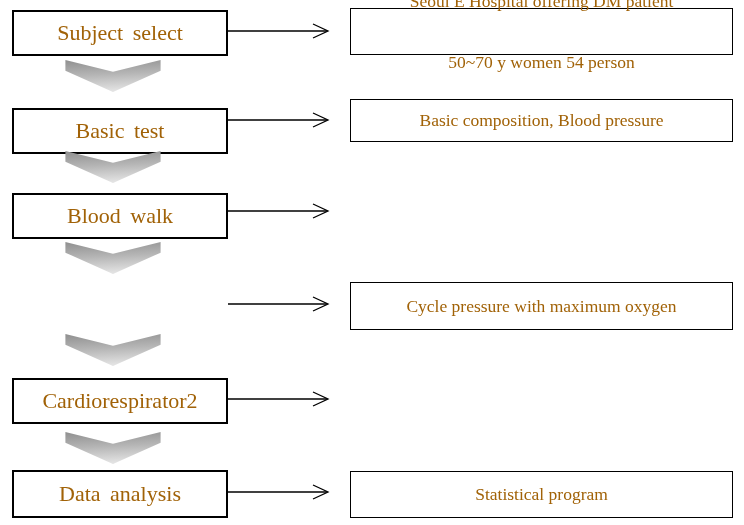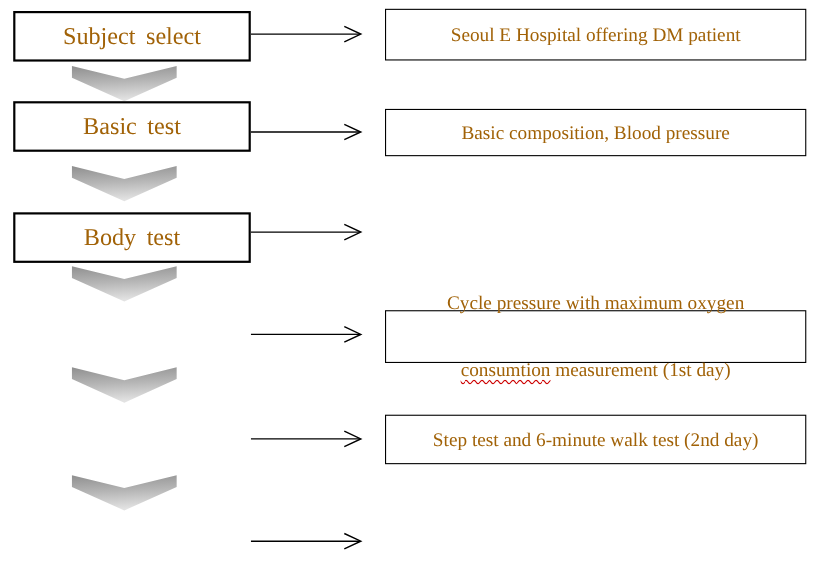--- a/index.html
+++ b/index.html
@@ -19,21 +19,21 @@
   }
   .rbox{
     position:absolute;left:350px;width:381px;
     border:1px solid #000;background:#fff;
     display:flex;flex-direction:column;align-items:center;justify-content:center;
     font-size:17.5px;line-height:21px;text-align:center;white-space:nowrap;gap:40px;
   }
   .conn{position:absolute;left:228px;width:102px;height:22px;}
   .darr{position:absolute;left:64px;width:98px;height:34px;}
   .l1{top:10px;height:42px}  .rb1{top:8px;height:45px}
-  .l2{top:92px;height:42px}  .rb2{top:99px;height:41px}
+  .l2{top:108px;height:42px}  .rb2{top:99px;height:41px}
   .l3{top:193px;height:42px} .rb3{top:189px;height:45px}
   .l4{top:284px;height:41px} .rb4{top:282px;height:46px}
   .l5{top:378px;height:42px} .rb5{top:377px;height:43px}
   .l6{top:470px;height:44px} .rb6{top:471px;height:45px}
   .c1{top:20px}.c2{top:109px}.c3{top:200px}.c4{top:293px}.c5{top:388px}.c6{top:481px}
   .d1{top:59px}.d2{top:150px}.d3{top:241px}.d4{top:333px}.d5{top:431px}
   .misspell{
     text-decoration:underline wavy var(--misspell,#cc0000);
     text-decoration-thickness:1px;
     text-underline-offset:3px;
@@ -57,20 +57,21 @@
 
   <div class="lbox l1">
     <span>Subject select</span>
   </div>
   <svg class="conn c1" viewBox="0 0 102 22">
     <line x1="0" y1="11" x2="99" y2="11"></line>
     <polyline points="85,4 100,11 85,18"></polyline>
   </svg>
   <div class="rbox rb1">
     <div>Seoul E Hospital offering DM patient</div>
+    <div>50~70 y women 54 person</div>
   </div>
 
   <svg class="darr d1" viewBox="0 0 100 35">
     <polygon points="1,1 50,13 99,1 99,12 50,34 1,12" fill="url(#agrad)"></polygon>
   </svg>
 
   <div class="lbox l2">
     <span>Basic test</span>
   </div>
   <svg class="conn c2" viewBox="0 0 102 22">
@@ -79,56 +80,59 @@
   </svg>
   <div class="rbox rb2">
     <div>Basic composition, Blood pressure</div>
   </div>
 
   <svg class="darr d2" viewBox="0 0 100 35">
     <polygon points="1,1 50,13 99,1 99,12 50,34 1,12" fill="url(#agrad)"></polygon>
   </svg>
 
   <div class="lbox l3">
-    <span>Body test</span>
+    <span>Blood walk</span>
   </div>
   <svg class="conn c3" viewBox="0 0 102 22">
     <line x1="0" y1="11" x2="99" y2="11"></line>
     <polyline points="85,4 100,11 85,18"></polyline>
   </svg>
 
   <svg class="darr d3" viewBox="0 0 100 35">
     <polygon points="1,1 50,13 99,1 99,12 50,34 1,12" fill="url(#agrad)"></polygon>
   </svg>
 
   <svg class="conn c4" viewBox="0 0 102 22">
     <line x1="0" y1="11" x2="99" y2="11"></line>
     <polyline points="85,4 100,11 85,18"></polyline>
   </svg>
   <div class="rbox rb4">
     <div>Cycle pressure with maximum oxygen</div>
-    <div>
-      <span class="misspell">consumtion</span><span> measurement (1st day)</span>
-    </div>
   </div>
 
   <svg class="darr d4" viewBox="0 0 100 35">
     <polygon points="1,1 50,13 99,1 99,12 50,34 1,12" fill="url(#agrad)"></polygon>
   </svg>
 
+  <div class="lbox l5">
+    <span>Cardiorespirator2</span>
+  </div>
   <svg class="conn c5" viewBox="0 0 102 22">
     <line x1="0" y1="11" x2="99" y2="11"></line>
     <polyline points="85,4 100,11 85,18"></polyline>
   </svg>
-  <div class="rbox rb5">
-    <div>Step test and 6-minute walk test (2nd day)</div>
-  </div>
 
   <svg class="darr d5" viewBox="0 0 100 35">
     <polygon points="1,1 50,13 99,1 99,12 50,34 1,12" fill="url(#agrad)"></polygon>
   </svg>
 
+  <div class="lbox l6">
+    <span>Data analysis</span>
+  </div>
   <svg class="conn c6" viewBox="0 0 102 22">
     <line x1="0" y1="11" x2="99" y2="11"></line>
     <polyline points="85,4 100,11 85,18"></polyline>
   </svg>
+  <div class="rbox rb6">
+    <div>Statistical program</div>
+  </div>
 
 </div>
 
 </body></html>

